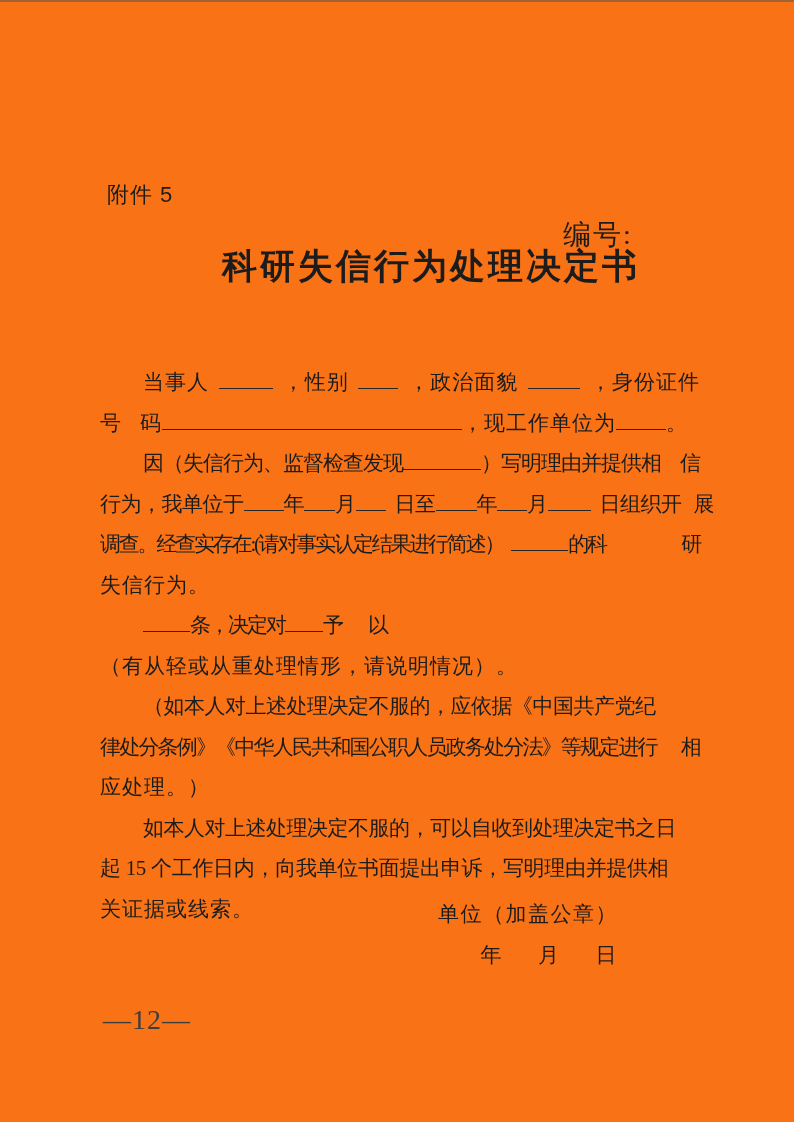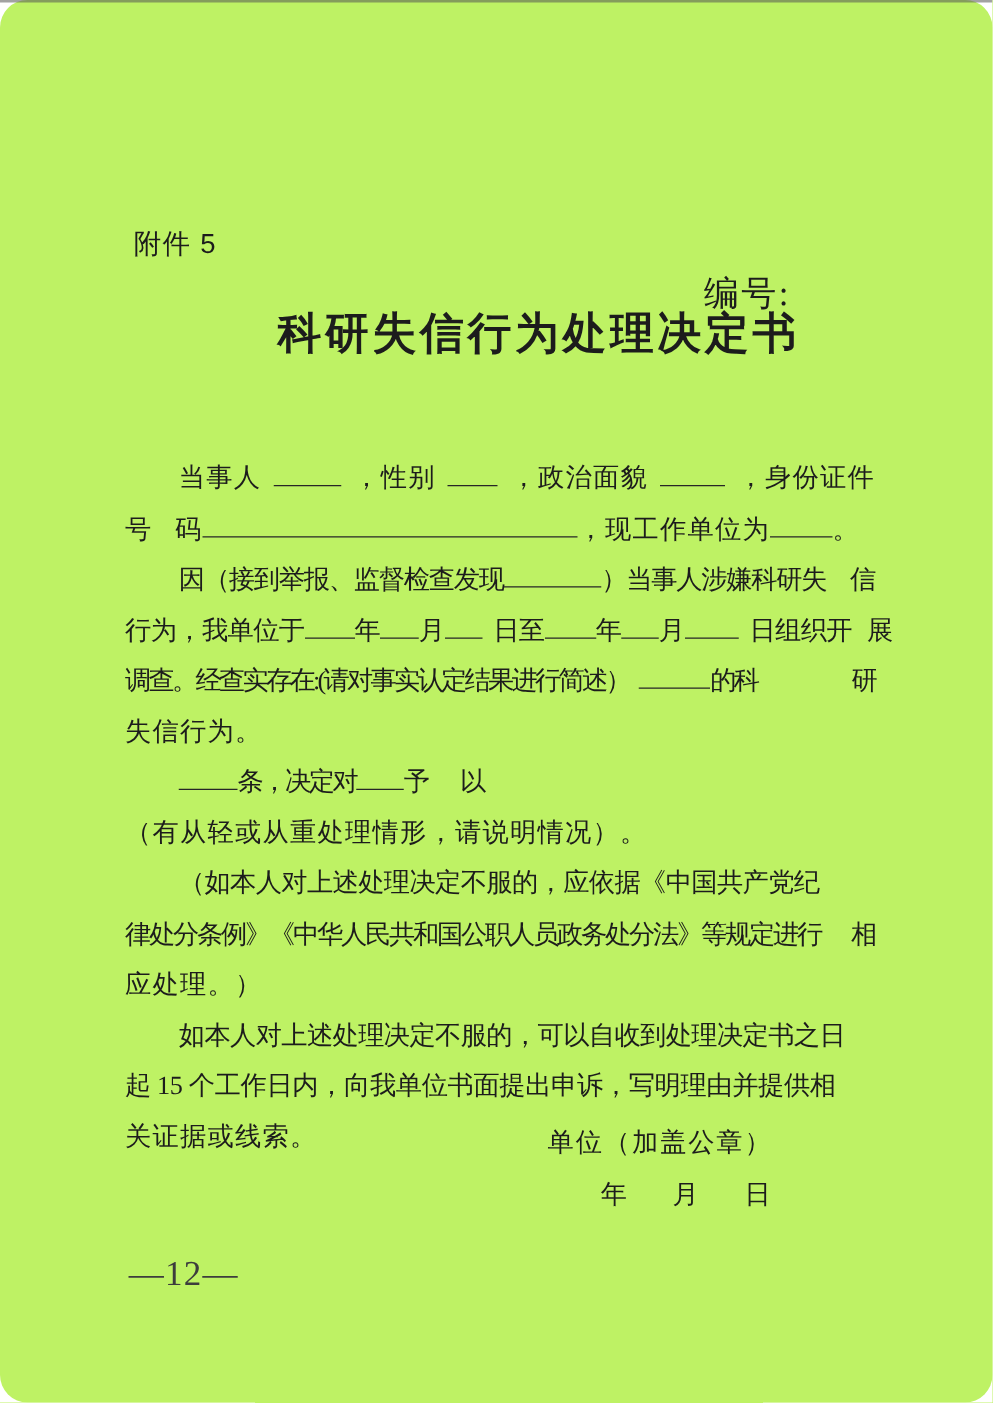--- a/index.html
+++ b/index.html
@@ -6,22 +6,21 @@
   body {
     width: 794px; height: 1122px;
     background: #ffffff;
     font-family: "Liberation Serif", "DejaVu Serif", serif;
     color: #1c1c1c;
     position: relative;
     overflow: hidden;
   }
   .page {
     position: absolute; inset: 0;
-    background: #bef264;
-    border-radius: 22px;
+    background: #f97316;
   }
   .scan-edge {
     position: absolute; top: 0; left: 0; width: 794px; height: 2px;
     background: #555; opacity: .55;
   }
   .attachment {
     position: absolute; left: 107px; top: 180px;
     font-family: "Liberation Sans", "DejaVu Sans", sans-serif;
     font-size: 22px; font-weight: 500; letter-spacing: 1px;
   }
@@ -77,21 +76,21 @@
 
   <div class="attachment">附件 5</div>
 
   <div class="doc-number">编号:</div>
 
   <h1 class="doc-title">科研失信行为处理决定书</h1>
 
   <div class="body-lines">
       <div class="line ind just"><span class="t">当事人</span><span class="u" style="width: 54px;"></span><span class="t">，性别</span><span class="u" style="width: 40px;"></span><span class="t">，政治面貌</span><span class="u" style="width: 52px;"></span><span class="t">，身份证件</span></div>
       <div class="line"><span class="t">号</span><span class="g" style="min-width: 18px;"></span><span class="t">码</span><span class="u" style="width: 300px;"></span><span class="t">，现工作单位为</span><span class="u" style="width: 50px;"></span><span class="t">。</span></div>
-      <div class="line ind" style="letter-spacing: -1px;"><span class="t">因（接到举报、监督检查发现</span><span class="u" style="width: 78px;"></span><span class="t">）当事人涉嫌科研失</span><span class="g grow" style="min-width: 12px;"></span><span class="t">信</span></div>
+      <div class="line ind" style="letter-spacing: -1px;"><span class="t">因（失信行为、监督检查发现</span><span class="u" style="width: 78px;"></span><span class="t">）写明理由并提供相</span><span class="g grow" style="min-width: 12px;"></span><span class="t">信</span></div>
       <div class="line" style="letter-spacing: -0.5px;"><span class="t">行为，我单位于</span><span class="u" style="width: 40px;"></span><span class="t">年</span><span class="u" style="width: 31px;"></span><span class="t">月</span><span class="u" style="width: 30px;"></span><span class="g" style="min-width: 9px;"></span><span class="t">日至</span><span class="u" style="width: 41px;"></span><span class="t">年</span><span class="u" style="width: 30px;"></span><span class="t">月</span><span class="u" style="width: 43px;"></span><span class="g" style="min-width: 9px;"></span><span class="t">日组织开</span><span class="g grow" style="min-width: 12px;"></span><span class="t">展</span></div>
       <div class="line" style="letter-spacing: -2.2px;"><span class="t">调查。经查实存在:(请对事实认定结果进行简述）</span><span class="g" style="min-width: 8px;"></span><span class="u" style="width: 57px;"></span><span class="t">的科</span><span class="g grow" style="min-width: 12px;"></span><span class="t">研</span></div>
       <div class="line"><span class="t">失信行为。</span></div>
       <div class="line ind" style="letter-spacing: -2px;"><span class="u" style="width: 47px;"></span><span class="t">条，决定对</span><span class="u" style="width: 38px;"></span><span class="t">予</span><span class="g" style="min-width: 26px;"></span><span class="t">以</span></div>
       <div class="line"><span class="t">（有从轻或从重处理情形，请说明情况）。</span></div>
       <div class="line ind" style="letter-spacing: -0.5px;"><span class="t">（如本人对上述处理决定不服的，应依据《中国共产党纪</span></div>
       <div class="line" style="letter-spacing: -1.8px;"><span class="t">律处分条例》《中华人民共和国公职人员政务处分法》等规定进行</span><span class="g grow" style="min-width: 12px;"></span><span class="t">相</span></div>
       <div class="line"><span class="t">应处理。）</span></div>
       <div class="line ind" style="letter-spacing: -0.5px;"><span class="t">如本人对上述处理决定不服的，可以自收到处理决定书之日</span></div>
       <div class="line" style="letter-spacing: -0.3px;"><span class="t">起 15 个工作日内，向我单位书面提出申诉，写明理由并提供相</span></div>

